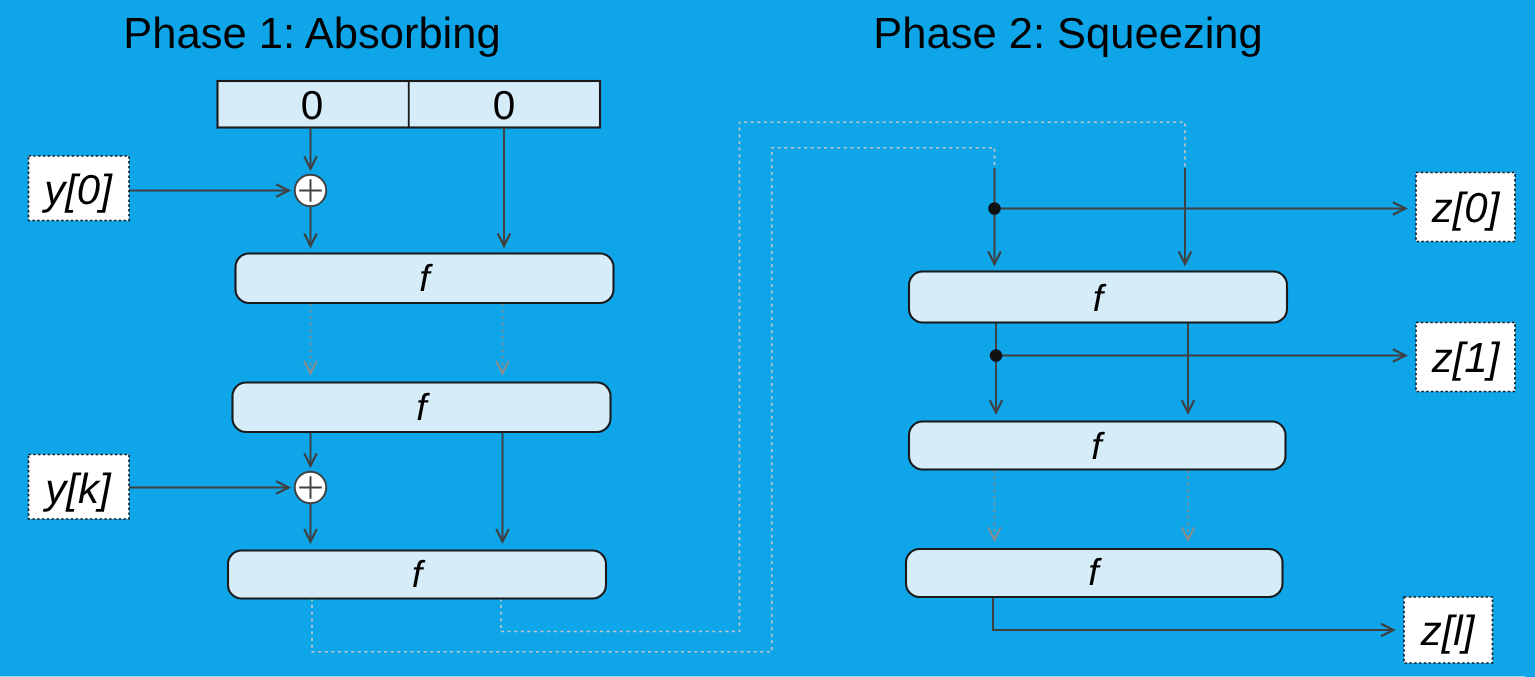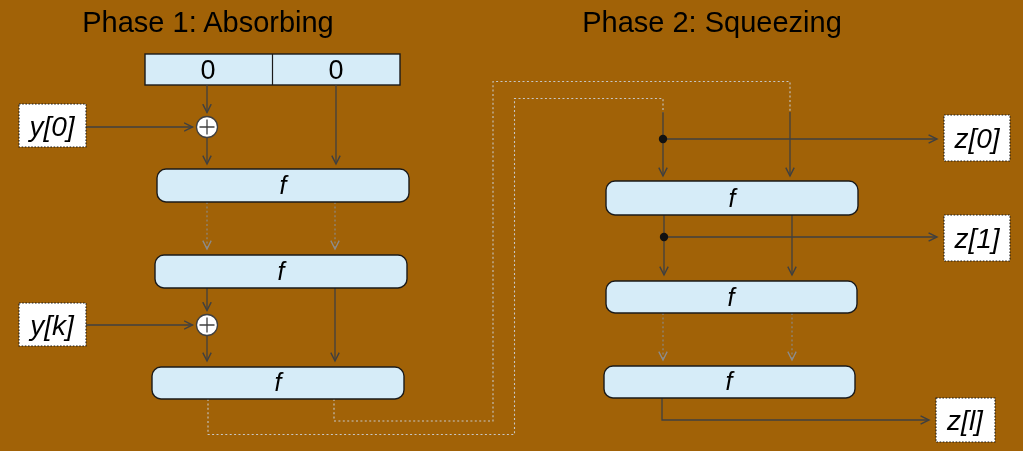--- a/index.html
+++ b/index.html
@@ -1,16 +1,16 @@
 <!DOCTYPE html>
 <html style="--box_fill: #d6ecf8; --box_stroke: #1a1a1a; --arrow: #404040; --dotted_arrow: #8c8c8c; --feedback_line: #c7c7c7; --text: #000000;"><head>
 <meta charset="utf-8">
 <style>
   html,body{margin:0;padding:0;background:#fff;}
-  .stage{position:relative;width:1023px;height:451px;background:#a16207;overflow:hidden;}
+  .stage{position:relative;width:1023px;height:451px;background:#0ea5e9;overflow:hidden;}
   svg{display:block;}
   text{font-family:"Liberation Sans",sans-serif;fill:var(--text,#000);}
   .title{font-size:29px;}
   .cellzero{font-size:27px;}
   .flabel{font-size:25px;font-style:italic;}
   .iolabel{font-size:28px;font-style:italic;}
   .box{fill:var(--box_fill,#d6ecf8);stroke:var(--box_stroke,#1a1a1a);stroke-width:1.4;}
   .box-divider{stroke:var(--box_stroke,#1a1a1a);stroke-width:1.2;fill:none;}
   .labelbox{fill:#fff;stroke:var(--box_stroke,#111);stroke-width:1.1;stroke-dasharray:1.6 1.6;}
   .solid{fill:none;stroke:var(--arrow,#404040);stroke-width:1.3;}

